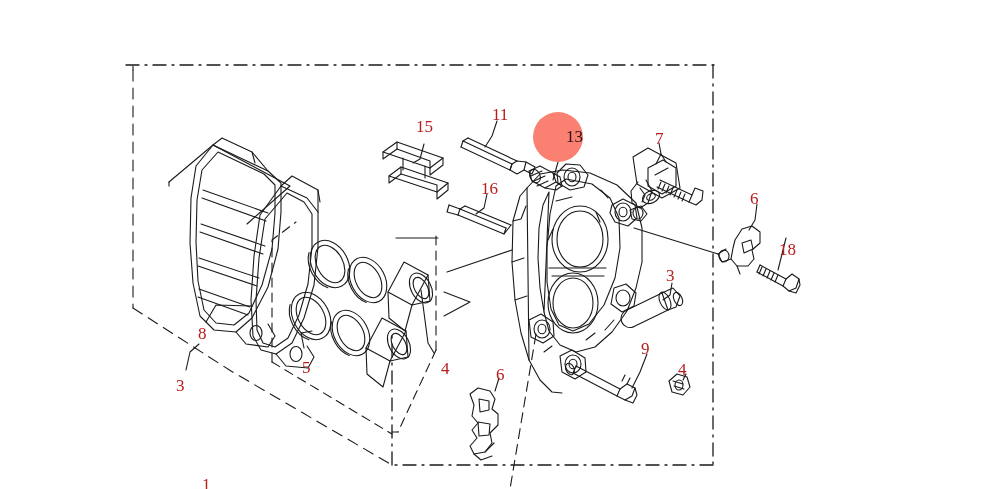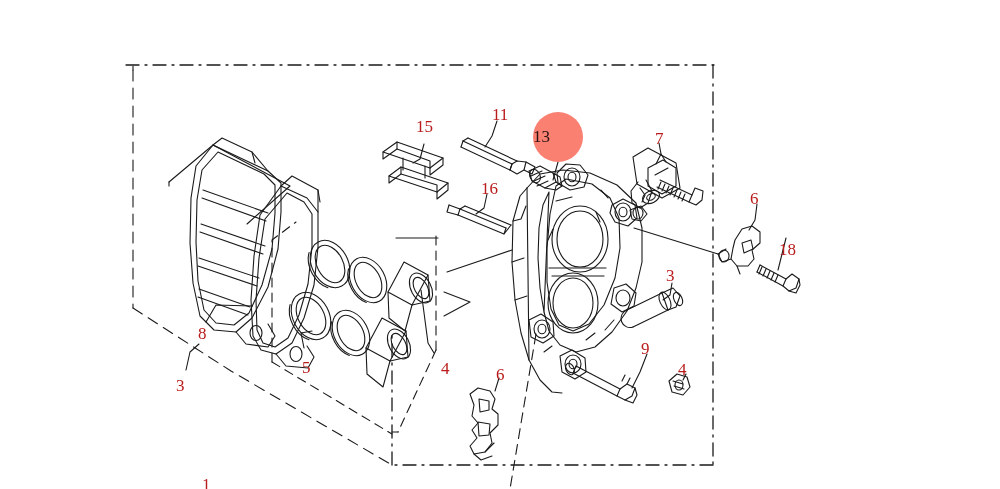--- a/index.html
+++ b/index.html
@@ -3,21 +3,21 @@
 <meta charset="utf-8">
 <style>
   html,body{margin:0;padding:0;background:#ffffff;}
   body{width:1000px;height:489px;overflow:hidden;
        font-family:"Liberation Serif",serif;}
   #stage{position:relative;width:1000px;height:489px;background:#ffffff;}
   #stage svg{position:absolute;left:0;top:0;}
   .lbl{position:absolute;font-family:"Liberation Serif",serif;
        font-size:17px;color:#b91c1c;line-height:1;white-space:nowrap;}
   #hl{position:absolute;border-radius:50%;display:flex;
-      align-items:center;justify-content:flex-start;}
+      align-items:center;justify-content:flex-end;}
   #hl .hlnum{font-family:"Liberation Serif",serif;font-size:17px;color:#2b1212;}
 </style>
 </head>
 <body>
 
 <div id="stage" style="background: rgb(255, 255, 255);">
 
   <svg width="1000" height="489" viewBox="0 0 1000 489">
     <g fill="none" stroke="#1a1a1a" stroke-width="1.1" stroke-linejoin="round" stroke-linecap="round">
 

